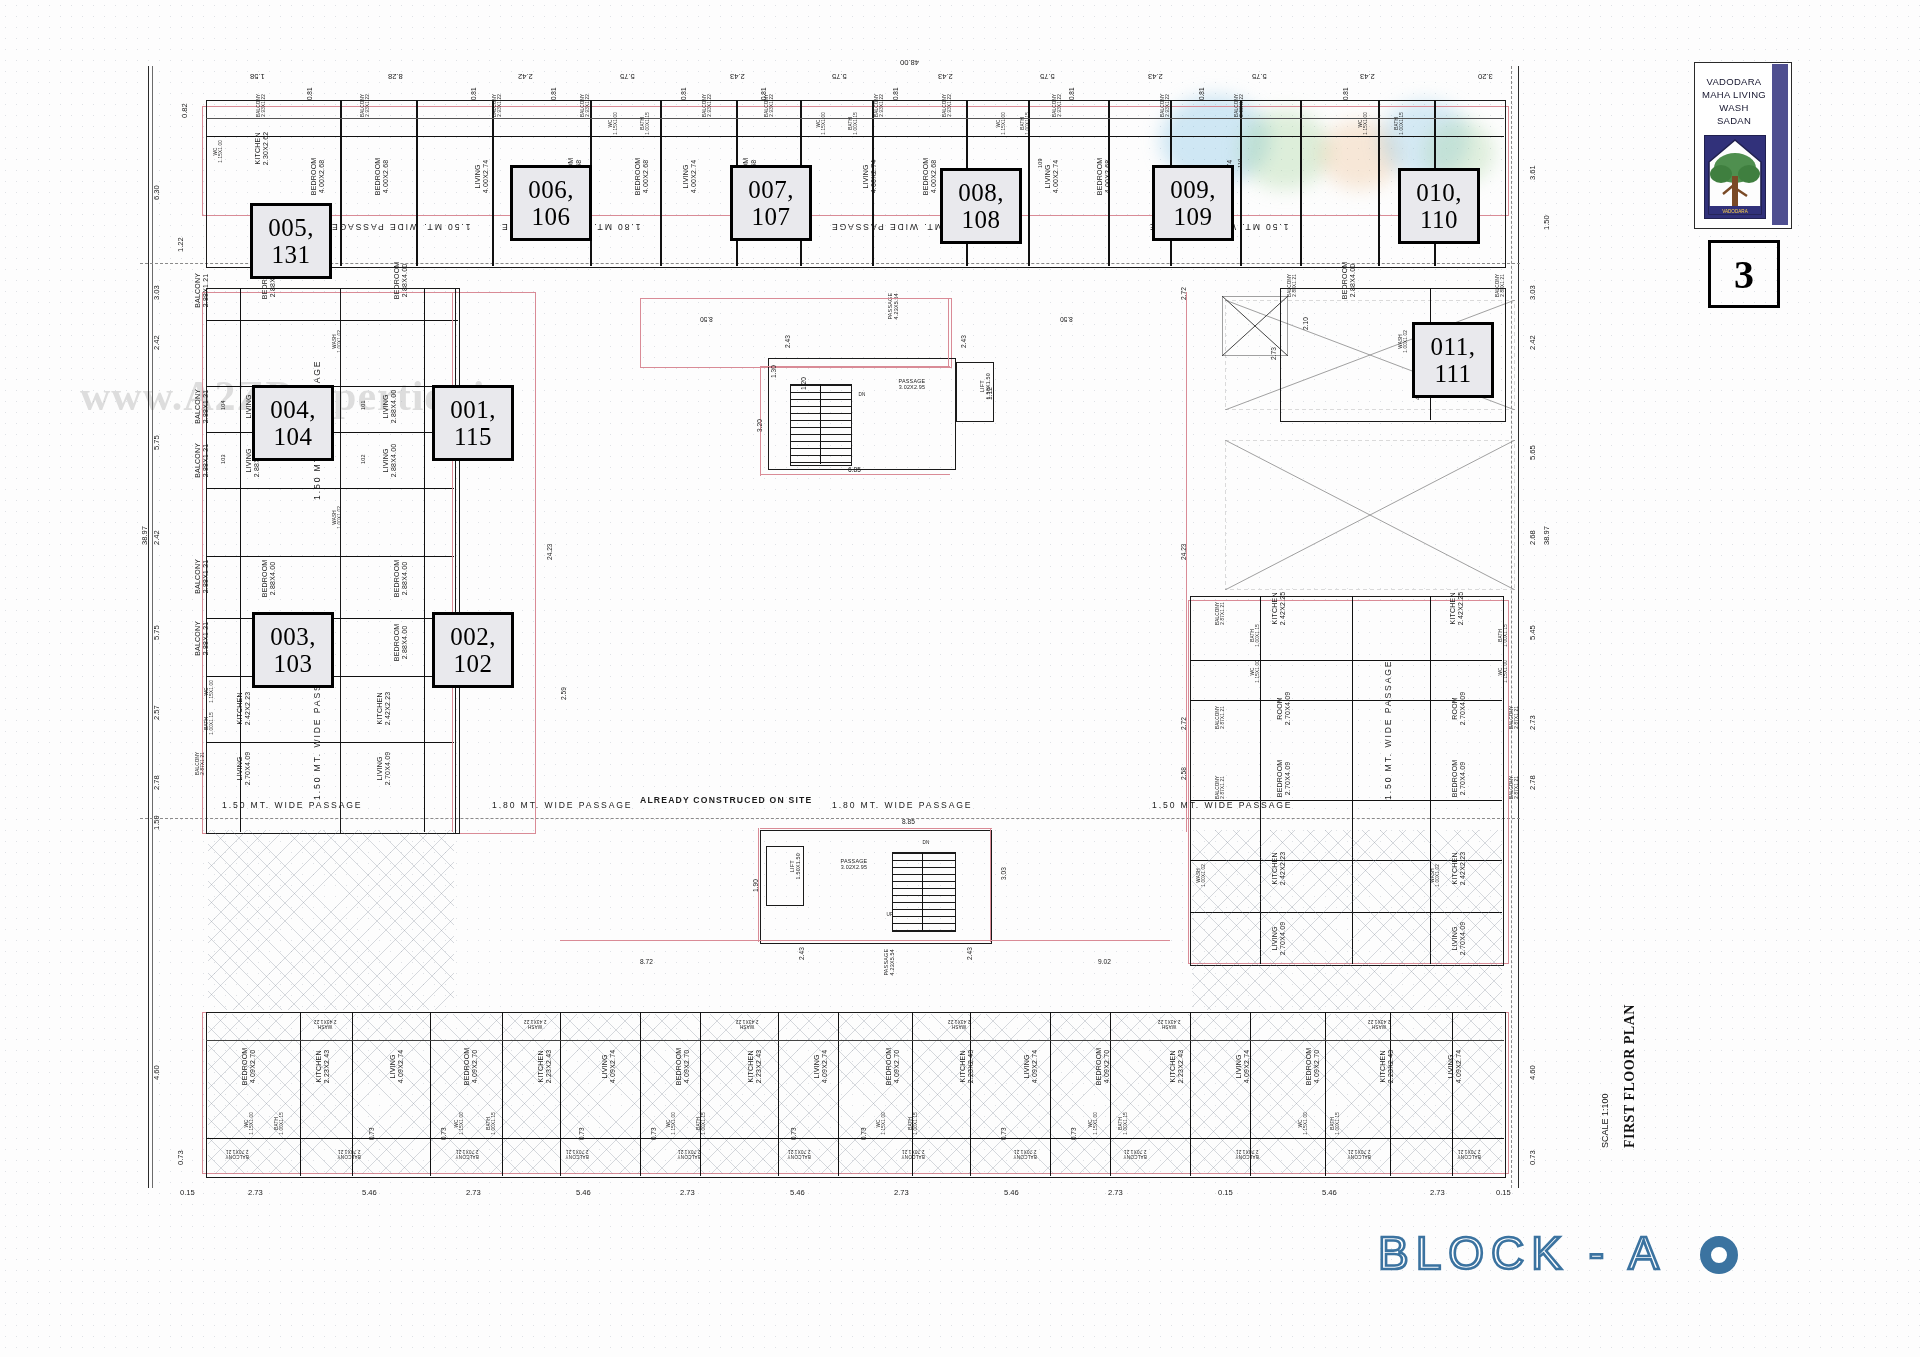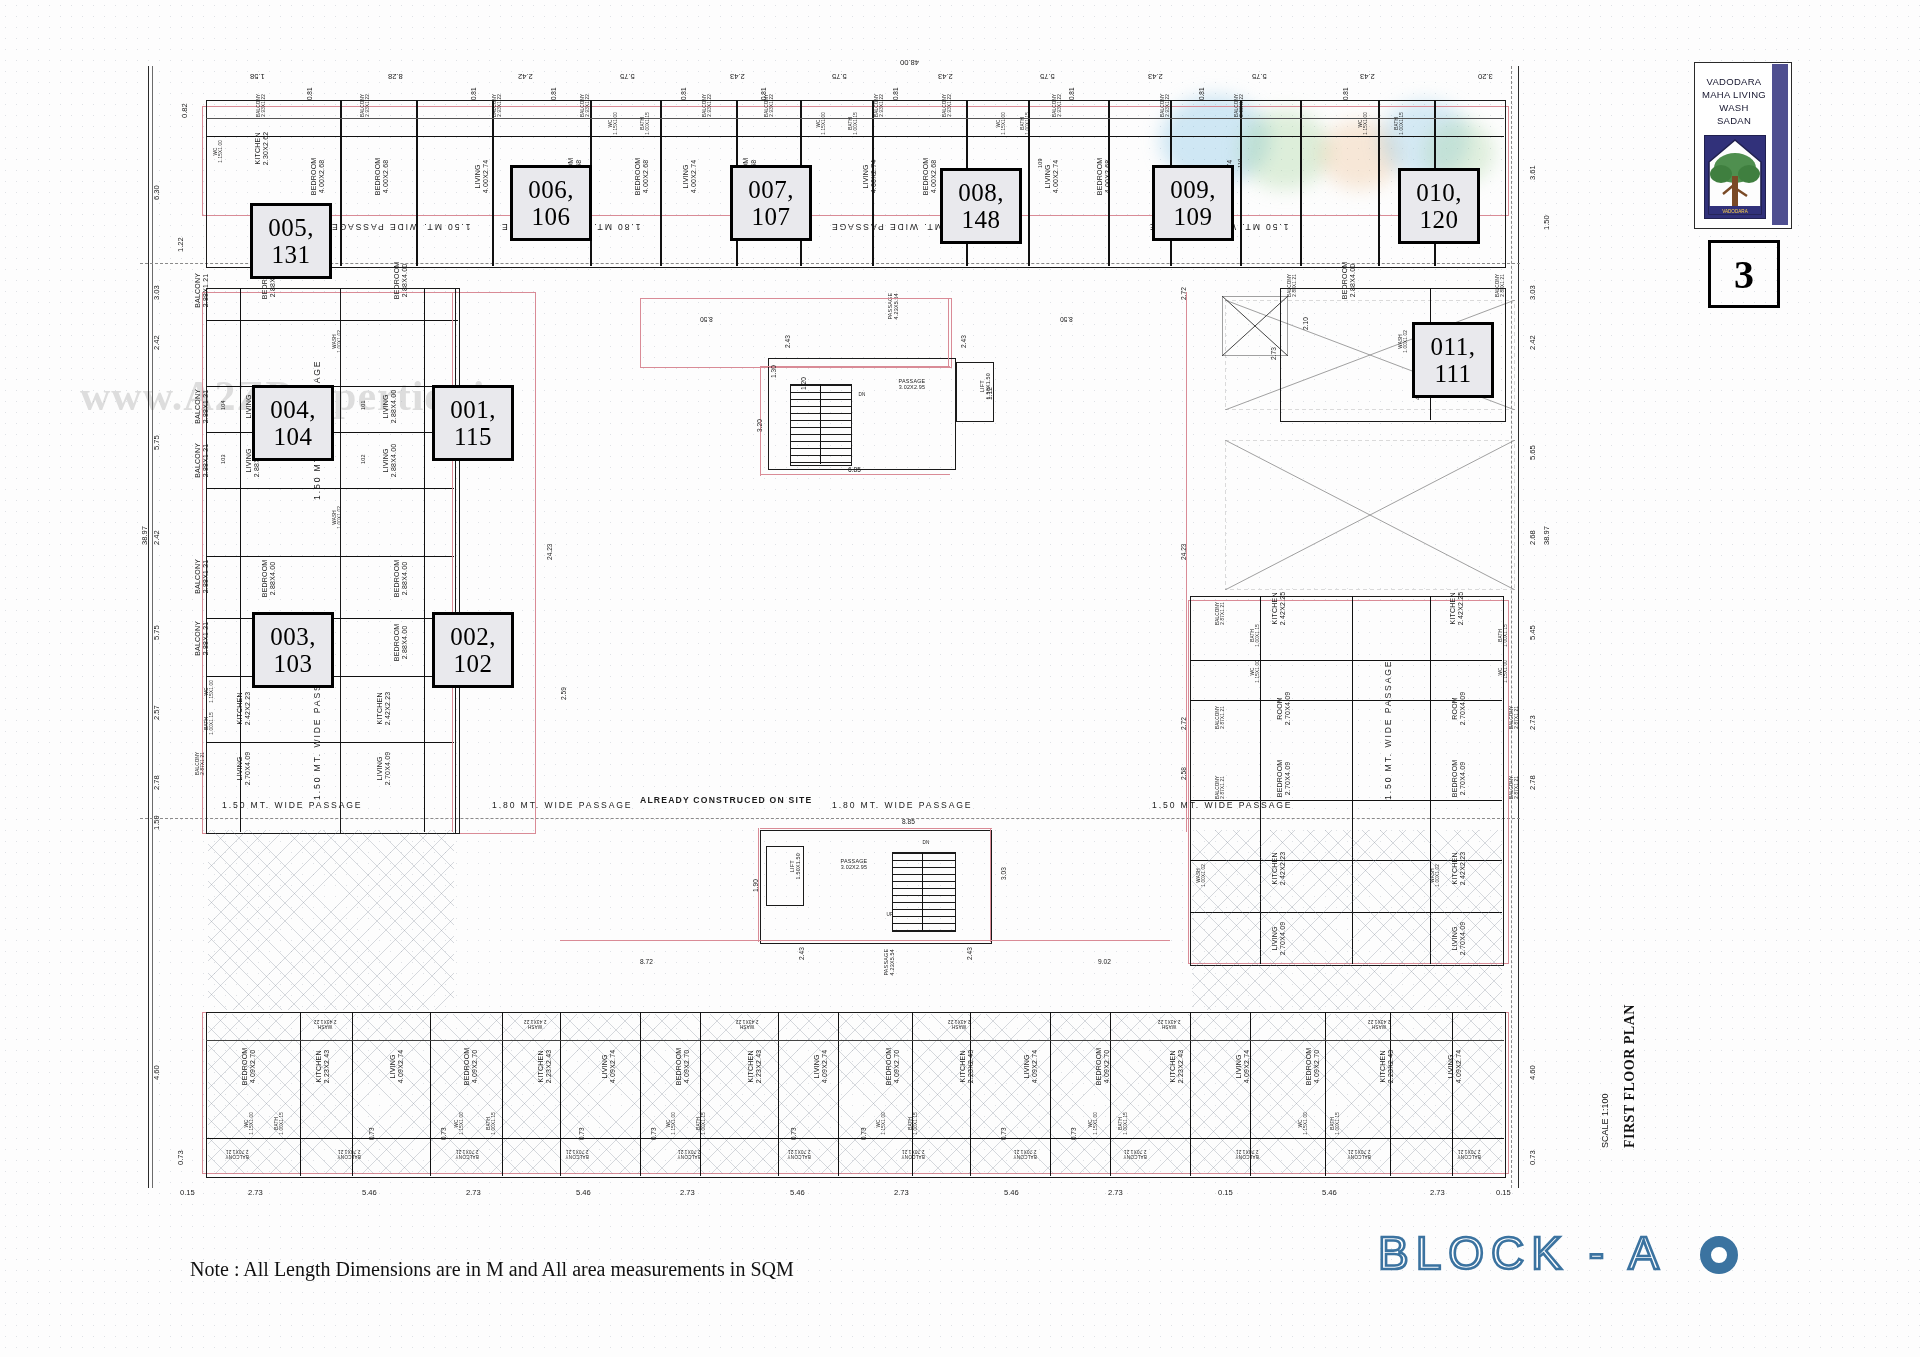--- a/index.html
+++ b/index.html
@@ -699,25 +699,25 @@
   <div class="dim v" style="left:1000px;top:1140px;font-size:6.4px;">0.73</div>
   <div class="dim v" style="left:1070px;top:1140px;font-size:6.4px;">0.73</div>
 
   <div class="unit" style="left:250px;top:203px;width:76px;height:70px;">005,
 131</div>
   <div class="unit" style="left:510px;top:165px;width:76px;height:70px;">006,
 106</div>
   <div class="unit" style="left:730px;top:165px;width:76px;height:70px;">007,
 107</div>
   <div class="unit" style="left:940px;top:168px;width:76px;height:70px;">008,
-148</div>
+108</div>
   <div class="unit" style="left:1152px;top:165px;width:76px;height:70px;">009,
 109</div>
   <div class="unit" style="left:1398px;top:168px;width:76px;height:70px;">010,
-120</div>
+110</div>
   <div class="unit" style="left:1412px;top:322px;width:76px;height:70px;">011,
 111</div>
   <div class="unit" style="left:252px;top:385px;width:76px;height:70px;">004,
 104</div>
   <div class="unit" style="left:432px;top:385px;width:76px;height:70px;">001,
 115</div>
   <div class="unit" style="left:252px;top:612px;width:76px;height:70px;">003,
 103</div>
   <div class="unit" style="left:432px;top:612px;width:76px;height:70px;">002,
 102</div>
@@ -738,18 +738,17 @@
       <path d="M30,48 L18,58 M30,52 L42,60" stroke="#7a4a26" stroke-width="2.4" fill="none"></path>
       <rect x="4" y="70" width="52" height="8" fill="#31317a"></rect>
       <text x="30" y="76.6" font-size="4.6" fill="#ffd24a" text-anchor="middle" font-family="Liberation Sans, sans-serif">VADODARA</text>
     </svg>
   </div>
   <div class="numbox" style="left:1708px;top:240px;width:66px;height:62px;">3</div>
 
   <div class="ffp" style="left:1622px;top:1148px;">FIRST FLOOR PLAN</div>
   <div class="scale" style="left:1600px;top:1148px;">SCALE 1:100</div>
 
-  <div class="note" style="left:190px;top:1258px;">Note : All Length Dimensions are in M and All area measurements in SQM</div>
 
   <div class="blockA" style="left:1378px;top:1226px;">BLOCK  -  A</div>
   <div class="blockA-dot" style="left:1700px;top:1236px;"></div>
 
 </div>
 
 </body></html>

